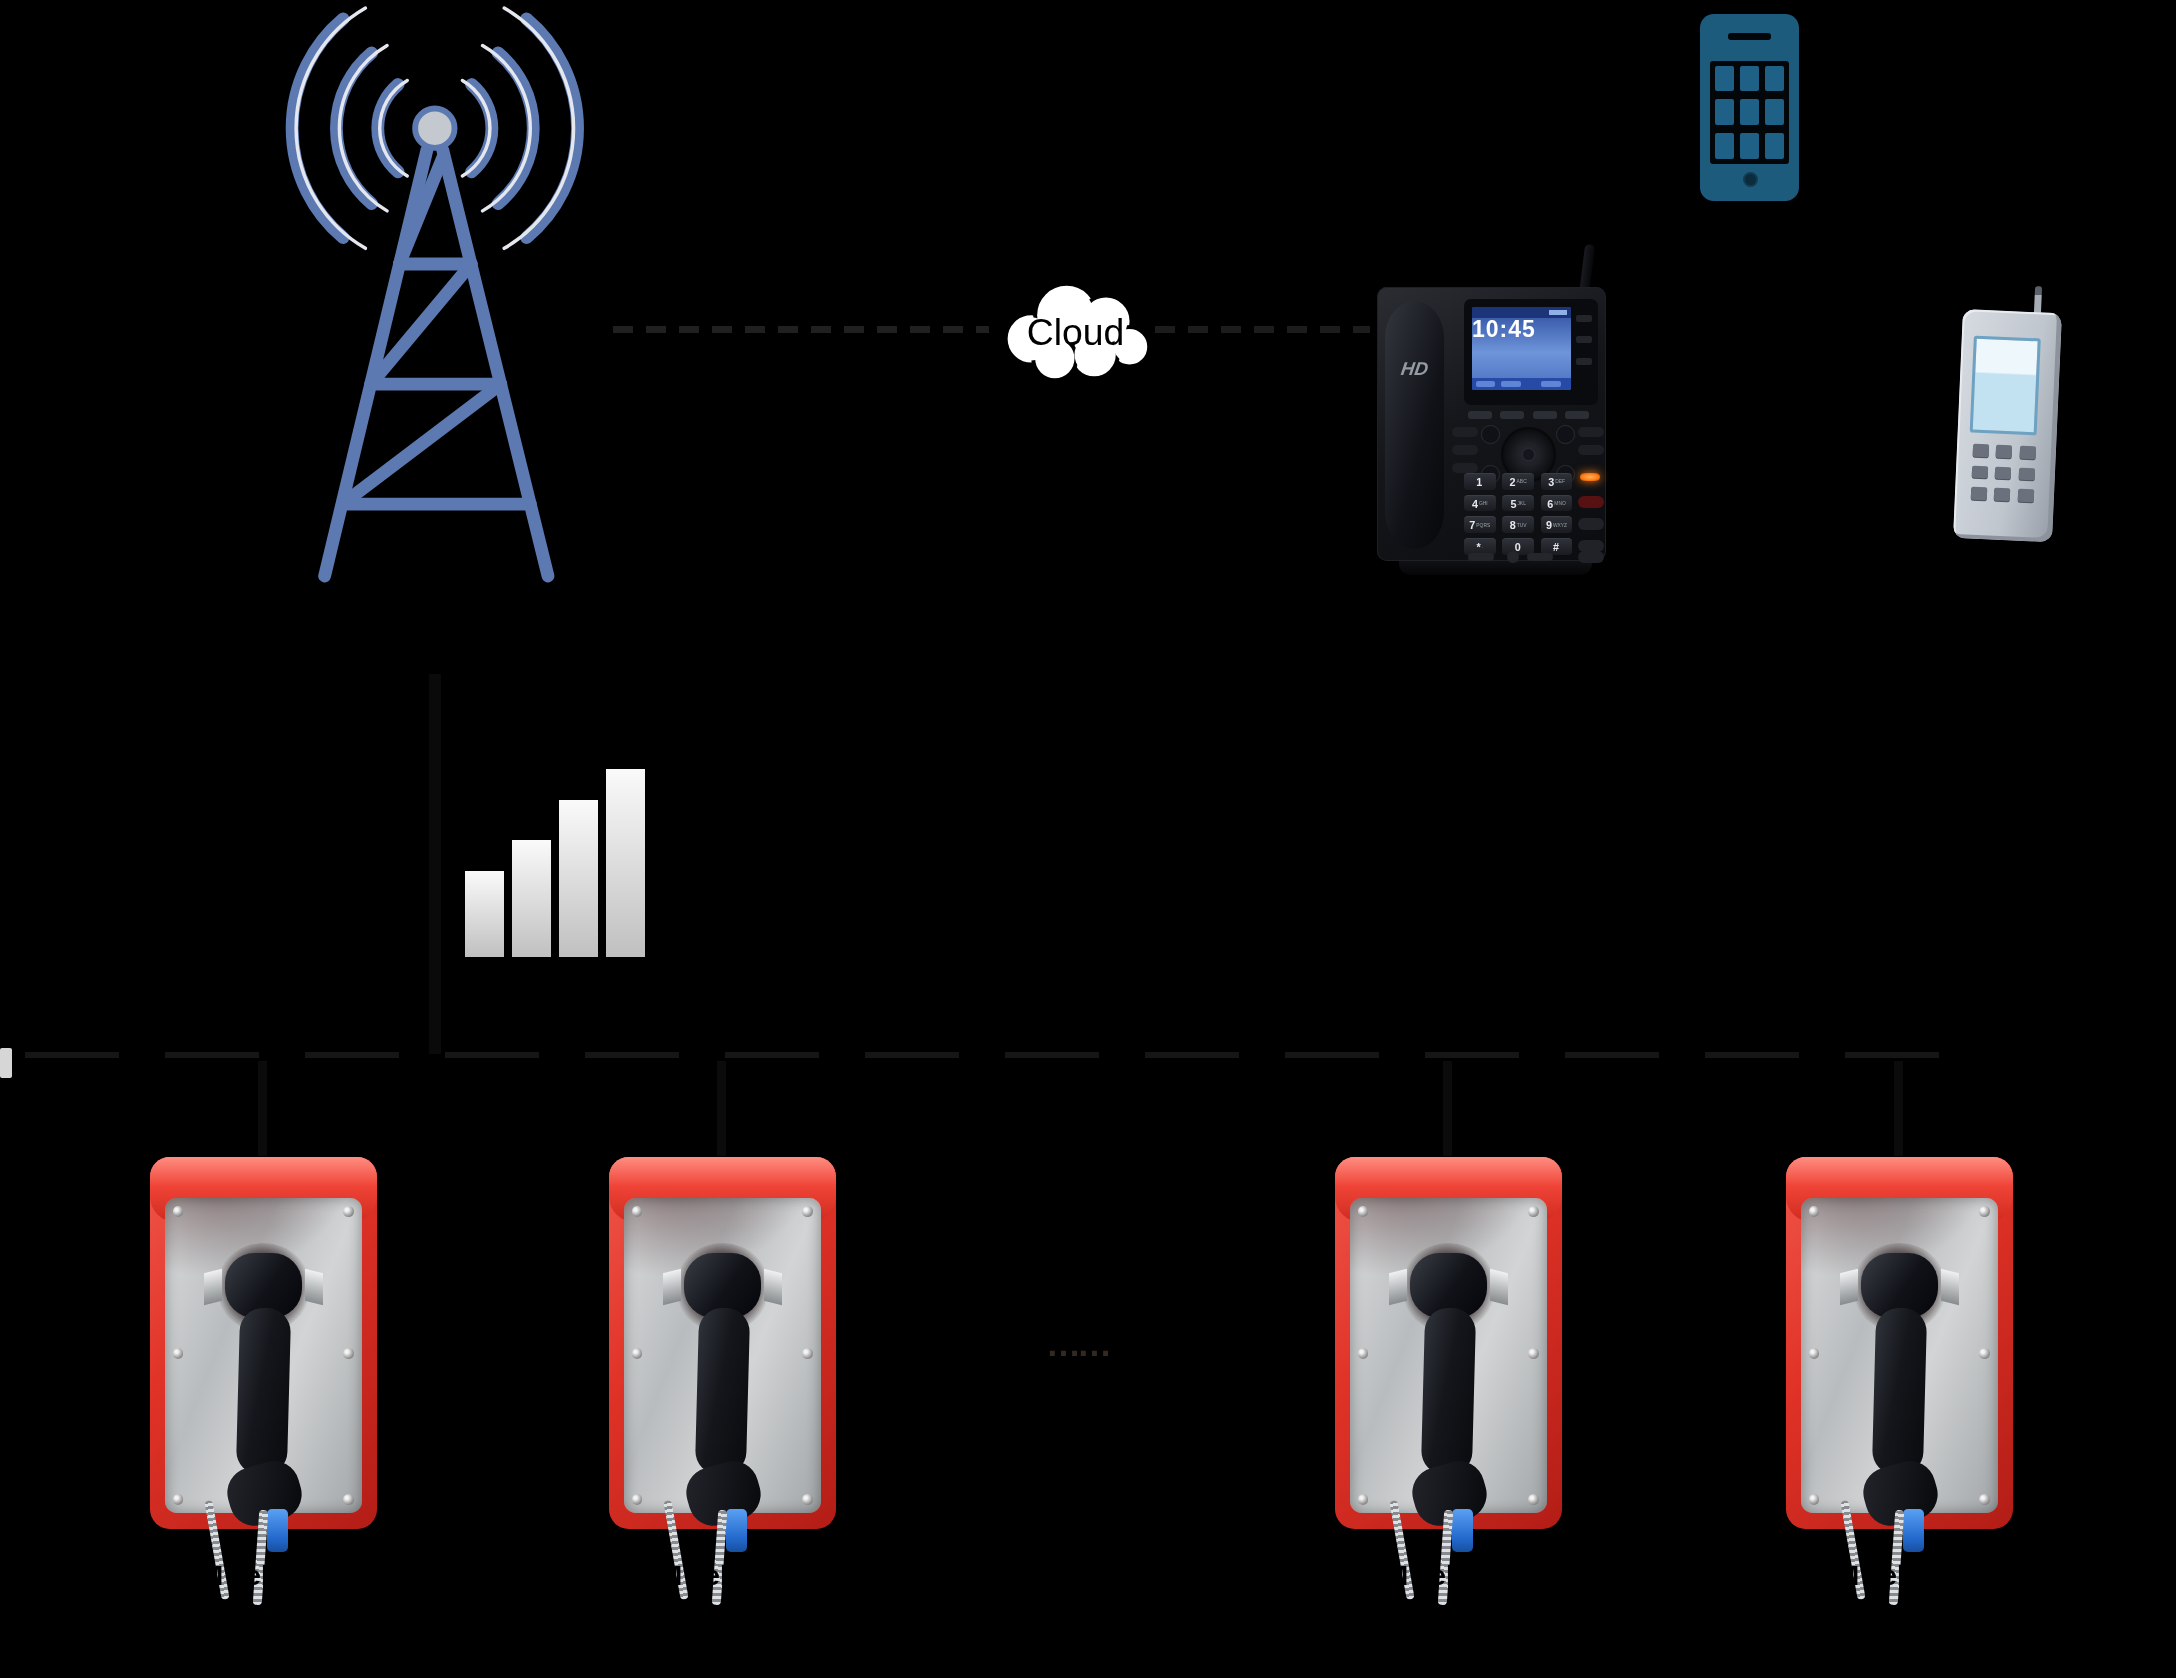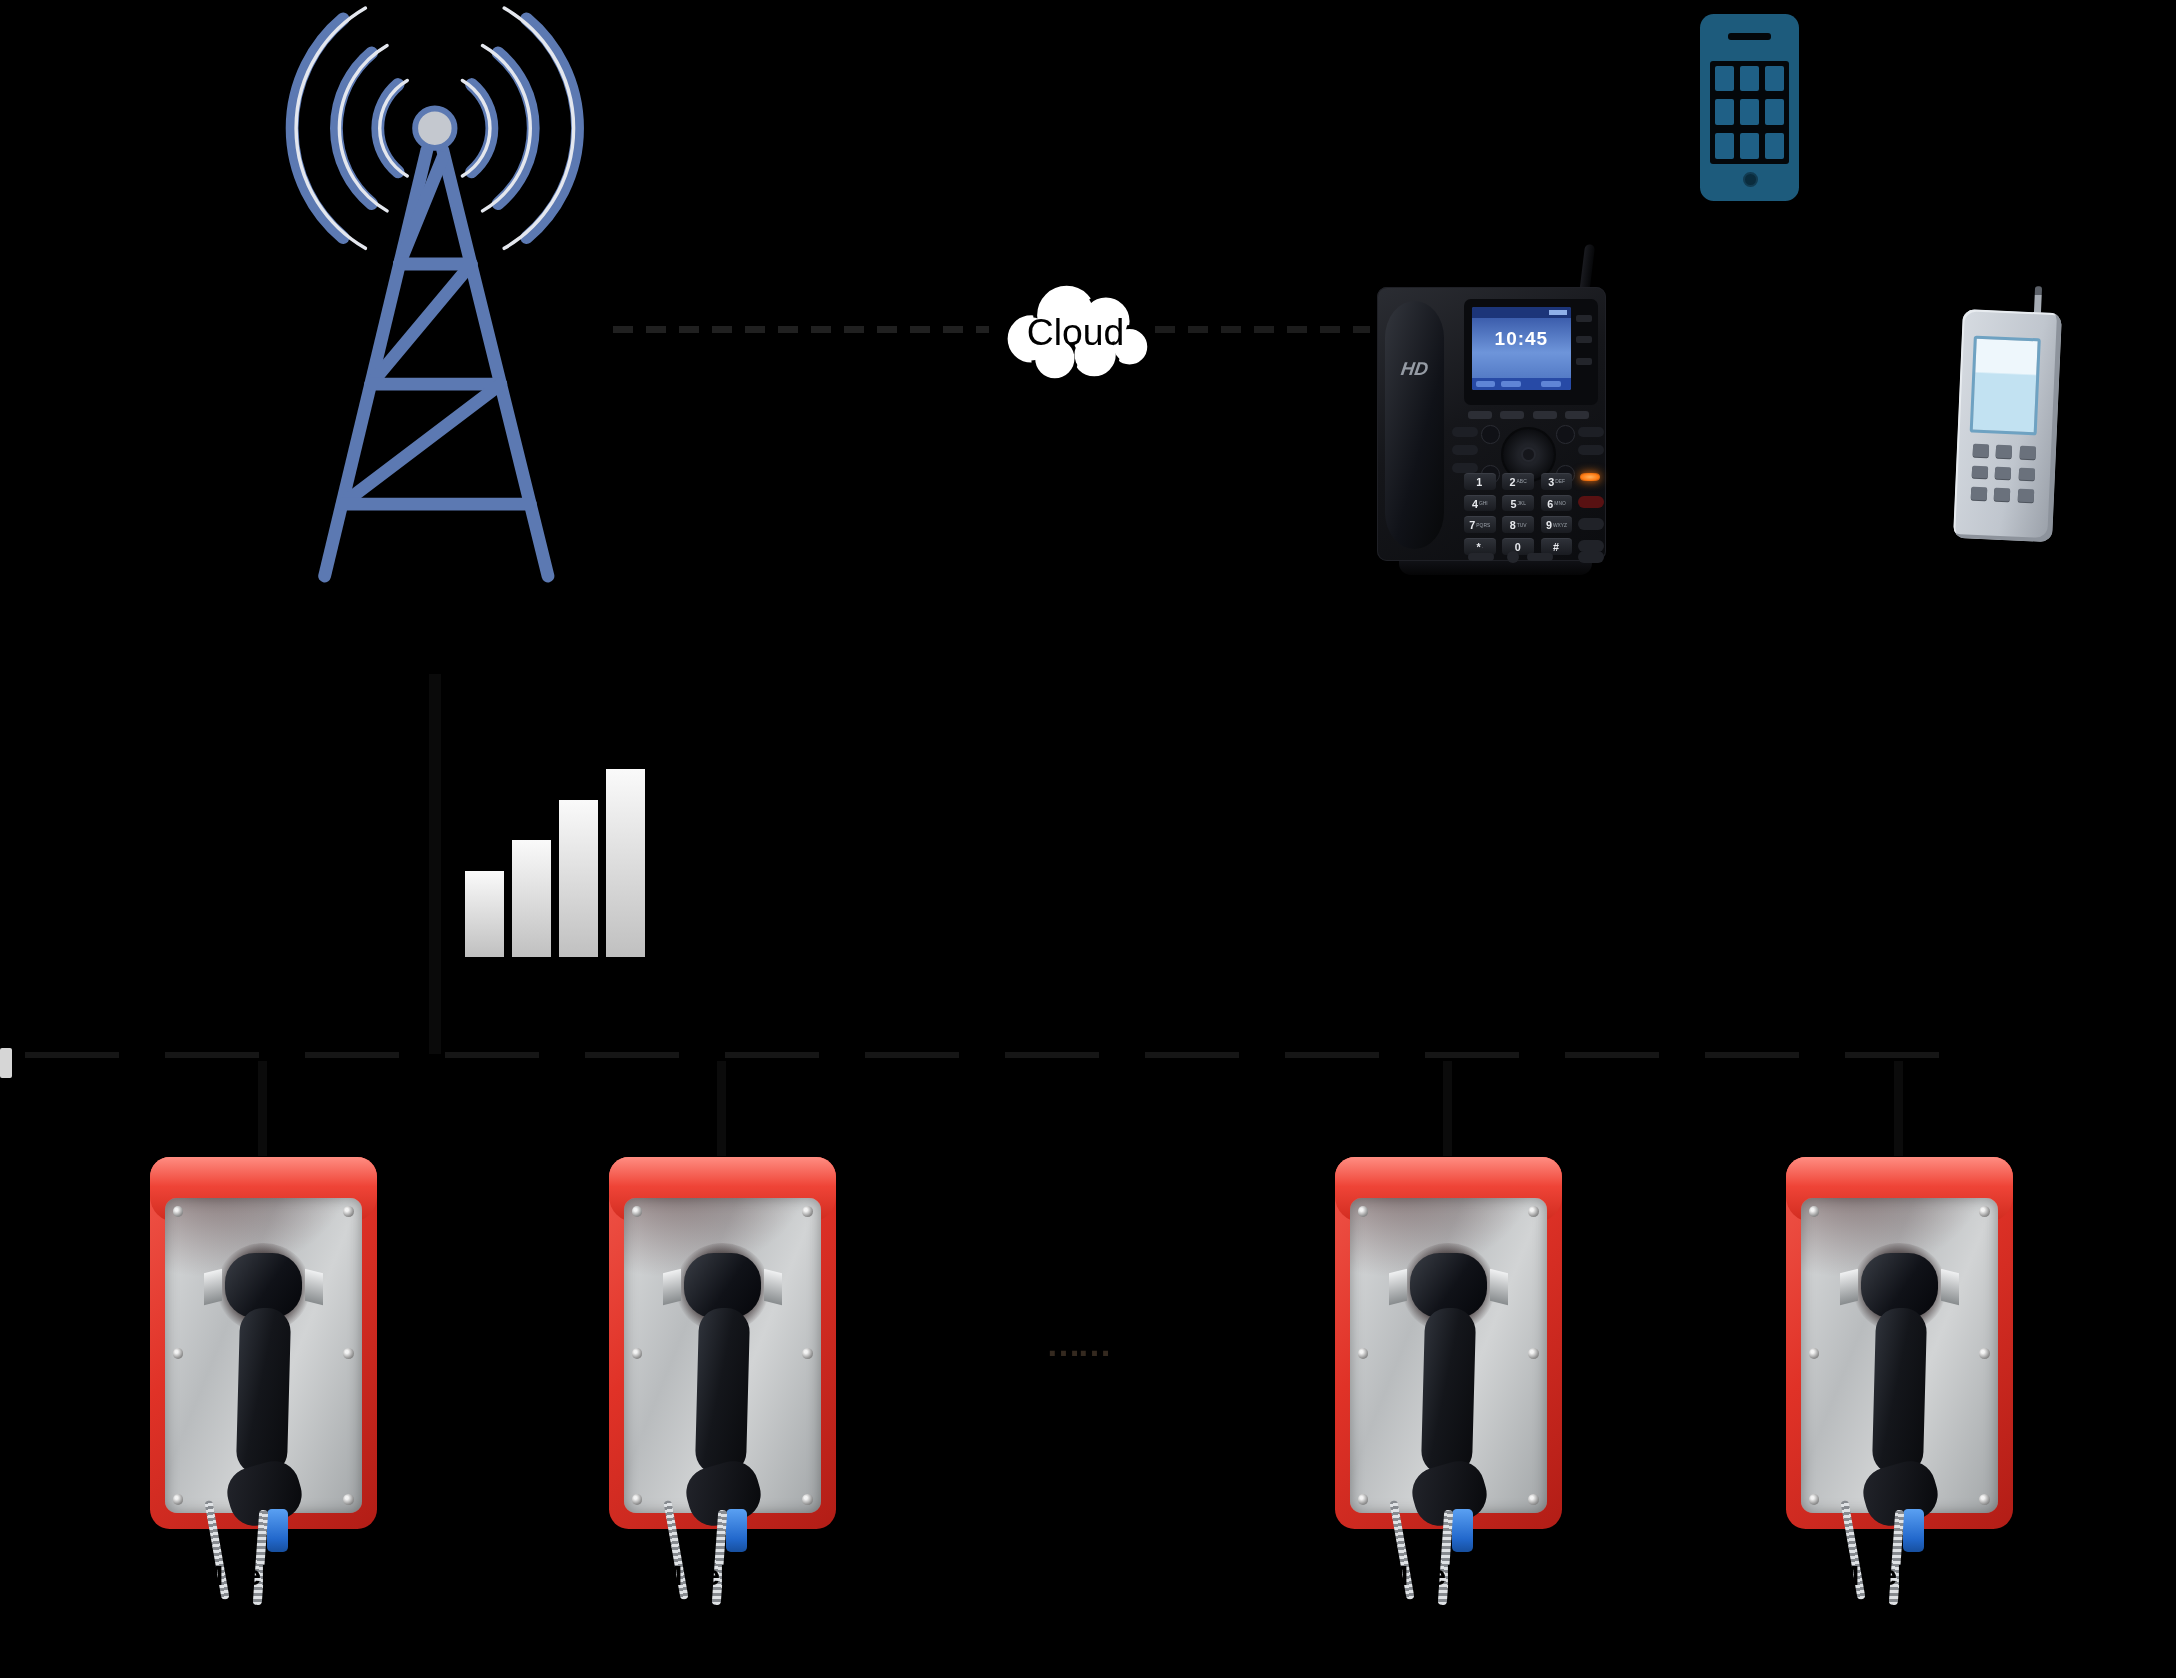--- a/index.html
+++ b/index.html
@@ -52,22 +52,22 @@
     background:linear-gradient(180deg,#121318,#050506);}
   .dp-handset{left:15.8px;top:57px;width:59px;height:248px;border-radius:29.6px/37px;
     background:linear-gradient(105deg,#33363d,#101218 60%,#070809);}
   .dp-hd{position:absolute;left:0;top:57px;width:100%;text-align:center;color:#959ba4;
     font-style:italic;font-weight:800;font-size:18.7px;transform:skewX(-8deg);}
   .dp-bezel{left:95px;top:55px;width:134px;height:106px;background:#0a0b0e;border-radius:6.9px;}
   .dp-screen{position:absolute;left:7.9px;top:7.9px;width:99px;height:83px;border-radius:2px;
     background:linear-gradient(180deg,#2c4c9e,#6e95da 55%,#486fbd);overflow:hidden;}
   .dp-statusbar{position:absolute;left:0;top:0;width:100%;height:10.8px;background:#1c3579;}
   .dp-statusbar::after{content:"";position:absolute;right:3.9px;top:3px;width:17.7px;height:4.9px;background:#8fb0e8;}
-  .dp-time{position:absolute;left:0;top:21px;width:100%;text-align:center;color:#fff;
-    font-size:19px;font-weight:bold;letter-spacing:1px;}
+  .dp-time{position:absolute;left:0;top:9px;width:100%;text-align:left;color:#fff;
+    font-size:23px;font-weight:bold;letter-spacing:1px;}
   .dp-softrow{position:absolute;left:0;bottom:0;width:100%;height:11.8px;background:#274aa6;}
   .dp-softrow i{position:absolute;top:3px;width:19.7px;height:5.9px;background:#5f85d6;border-radius:2px;}
   .dp-sidekey{position:absolute;right:5.9px;width:15.8px;height:6.9px;background:#23252b;border-radius:2px;}
   .dp-softkey{position:absolute;top:167px;width:23.6px;height:7.9px;background:#2c2e35;border-radius:3px;}
   .dp-nav{left:132px;top:183px;width:51px;height:51px;border-radius:50%;
     background:radial-gradient(circle,#202228 28%,#0b0c0f 72%);border:2px solid #08090b;}
   .dp-navdot{position:absolute;left:17.7px;top:17.7px;width:15.8px;height:15.8px;border-radius:50%;
     background:#15161b;border:2px solid #26282f;box-sizing:border-box;}
   .dp-rnd{position:absolute;width:16.7px;height:16.7px;border-radius:50%;background:#101116;border:1px solid #2a2c33;}
   .dp-pill{position:absolute;width:25.6px;height:9.9px;background:#1d1f25;border-radius:4.9px;}

